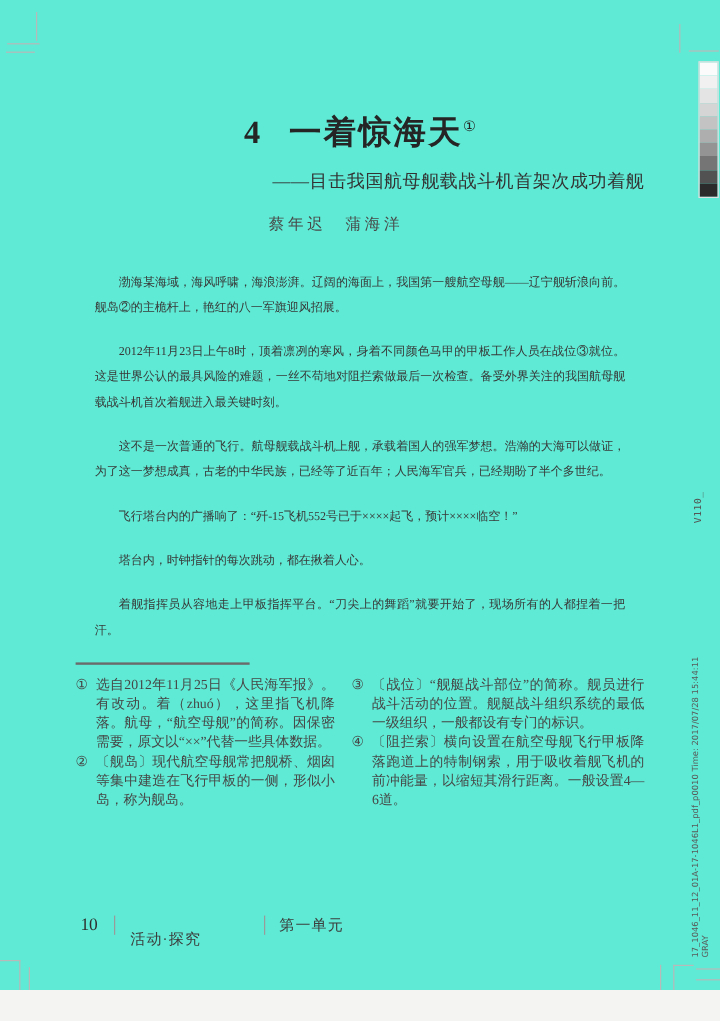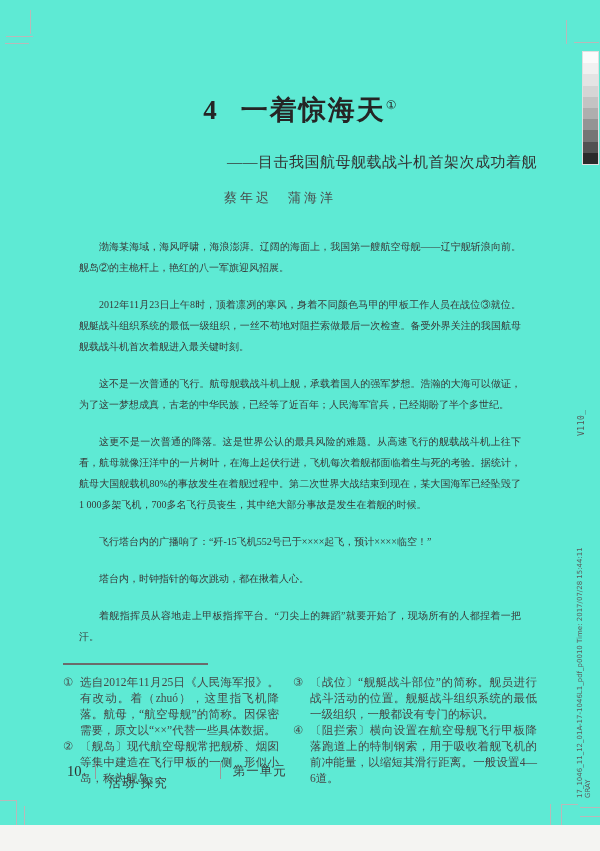--- a/index.html
+++ b/index.html
@@ -51,21 +51,21 @@
     font-size: 27px; font-weight: bold; color: #252525;
     letter-spacing: 2px;
   }
   .lesson-title .num { margin-right: 24px; letter-spacing: 0; }
   .note-ref {
     font-size: 12px; font-weight: normal; vertical-align: super;
     letter-spacing: 0;
   }
 
   .subtitle {
-    margin: 25px 0 0 164px;
+    margin: 14px 0 0 164px;
     font-size: 15px; color: #333; letter-spacing: 0.5px;
   }
   .authors {
     margin: 17px 0 0 161px;
     font-size: 13px; color: #4a4a4a; letter-spacing: 3px;
   }
 
   .article { margin-top: 29px; }
   .article p {
     margin: 16px;
@@ -142,23 +142,22 @@
 
   <main class="content">
 
     <h1 class="lesson-title"><span class="num">4</span><span>一着惊海天</span><sup class="note-ref">①</sup></h1>
 
     <p class="subtitle">——目击我国航母舰载战斗机首架次成功着舰</p>
     <p class="authors">蔡年迟　蒲海洋</p>
 
     <div class="article">
       <p>渤海某海域，海风呼啸，海浪澎湃。辽阔的海面上，我国第一艘航空母舰——辽宁舰斩浪向前。舰岛②的主桅杆上，艳红的八一军旗迎风招展。</p>
-      <p>2012年11月23日上午8时，顶着凛冽的寒风，身着不同颜色马甲的甲板工作人员在战位③就位。舰艇战斗组织系统的最低一级组织，一丝不苟地对阻拦索做最后一次检查。备受外界关注的我国航母舰载战斗机首次着舰进入最关键时刻。</p>
+      <p>2012年11月23日上午8时，顶着凛冽的寒风，身着不同颜色马甲的甲板工作人员在战位③就位。这是世界公认的最具风险的难题，一丝不苟地对阻拦索做最后一次检查。备受外界关注的我国航母舰载战斗机首次着舰进入最关键时刻。</p>
       <p>这不是一次普通的飞行。航母舰载战斗机上舰，承载着国人的强军梦想。浩瀚的大海可以做证，为了这一梦想成真，古老的中华民族，已经等了近百年；人民海军官兵，已经期盼了半个多世纪。</p>
-      <p>这更不是一次普通的降落。这是世界公认的最具风险的难题。从高速飞行的舰载战斗机上往下看，航母就像汪洋中的一片树叶，在海上起伏行进，飞机每次着舰都面临着生与死的考验。据统计，航母大国舰载机80%的事故发生在着舰过程中。第二次世界大战结束到现在，某大国海军已经坠毁了1 000多架飞机，700多名飞行员丧生，其中绝大部分事故是发生在着舰的时候。</p>
       <p>飞行塔台内的广播响了：“歼-15飞机552号已于××××起飞，预计××××临空！”</p>
       <p>塔台内，时钟指针的每次跳动，都在揪着人心。</p>
       <p>着舰指挥员从容地走上甲板指挥平台。“刀尖上的舞蹈”就要开始了，现场所有的人都捏着一把汗。</p>
     </div>
 
     <div class="fn-rule"></div>
 
     <div class="footnotes">
       <div class="fn-col fn-col-left">
         <div class="footnote">

